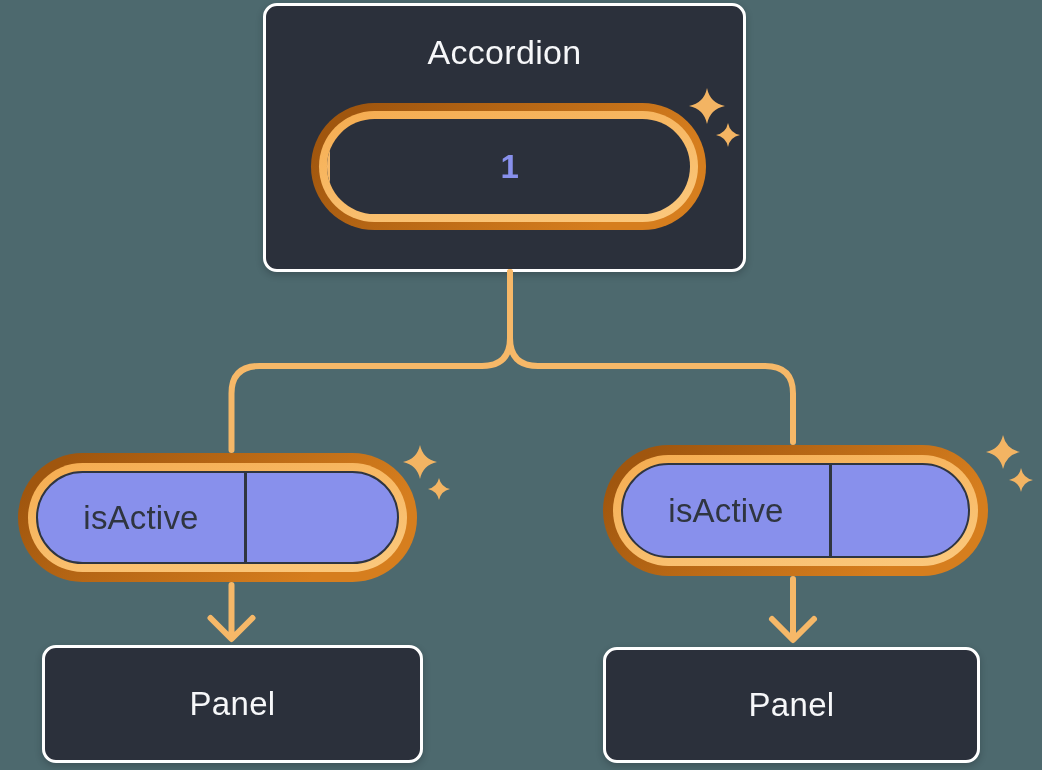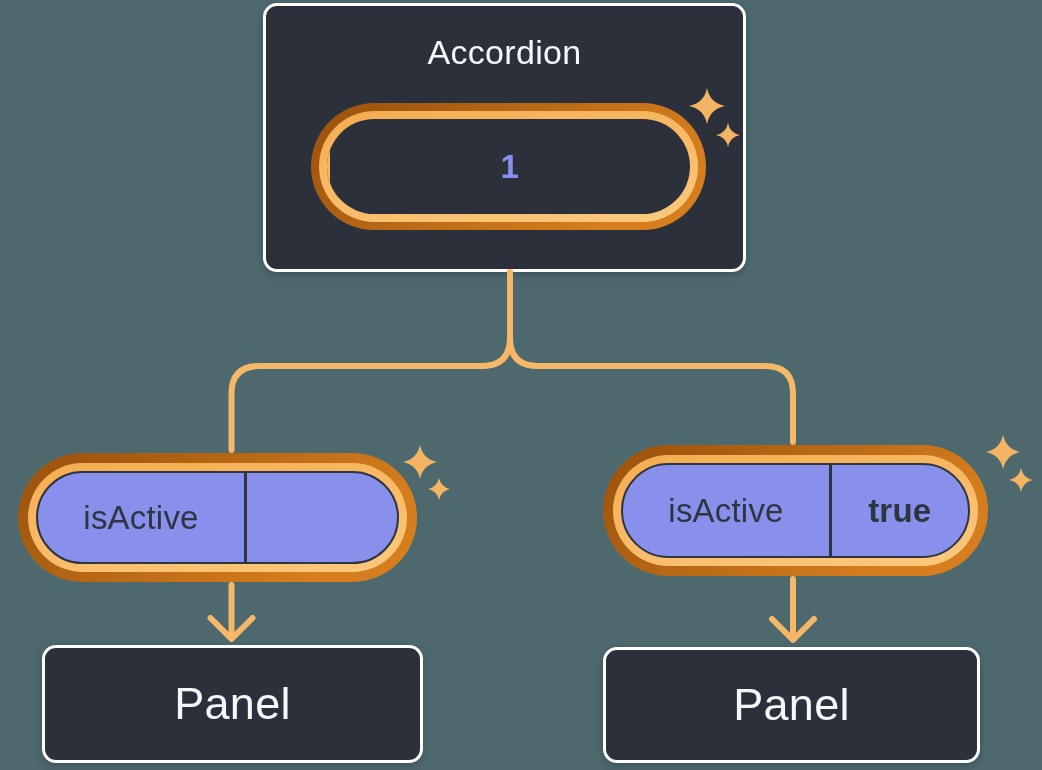--- a/index.html
+++ b/index.html
@@ -29,21 +29,21 @@
     display:flex;align-items:center;justify-content:center;
   }
   .accordion-box{left:263px;top:3px;width:483px;height:269px;
     justify-content:flex-start;flex-direction:column;}
   .accordion-title{
     margin-top:27px;color:var(--white-text);font-size:34px;font-weight:500;
     letter-spacing:.3px;
   }
   .panel-left{left:42px;top:645px;width:381px;height:118px;}
   .panel-right{left:603px;top:647px;width:377px;height:116px;}
-  .panel-title{color:var(--white-text);font-size:45px;font-weight:500;letter-spacing:.3px;}
+  .panel-title{color:var(--white-text);font-size:33px;font-weight:500;letter-spacing:.3px;}
 
   .pill-outer{
     position:absolute;border-radius:999px;
     background:linear-gradient(140deg,var(--ring-dark-a) 10%,var(--ring-dark-b) 80%);
   }
   .pill-mid{
     width:100%;height:100%;border-radius:999px;
     background:linear-gradient(170deg,var(--ring-light-a),var(--ring-light-b));
     display:flex;
   }
@@ -102,21 +102,20 @@
         <div class="pill-divider"></div>
       </div>
     </div>
   </div>
 
   <div class="pill-outer prop-pill prop-pill-right">
     <div class="pill-mid">
       <div class="pill-inner">
         <div class="pill-cell name">isActive</div>
         <div class="pill-divider"></div>
-        <div class="pill-cell value">true</div>
       </div>
     </div>
   </div>
 
   <div class="dark-box panel-left">
     <div class="panel-title">Panel</div>
   </div>
   <div class="dark-box panel-right">
     <div class="panel-title">Panel</div>
   </div>

